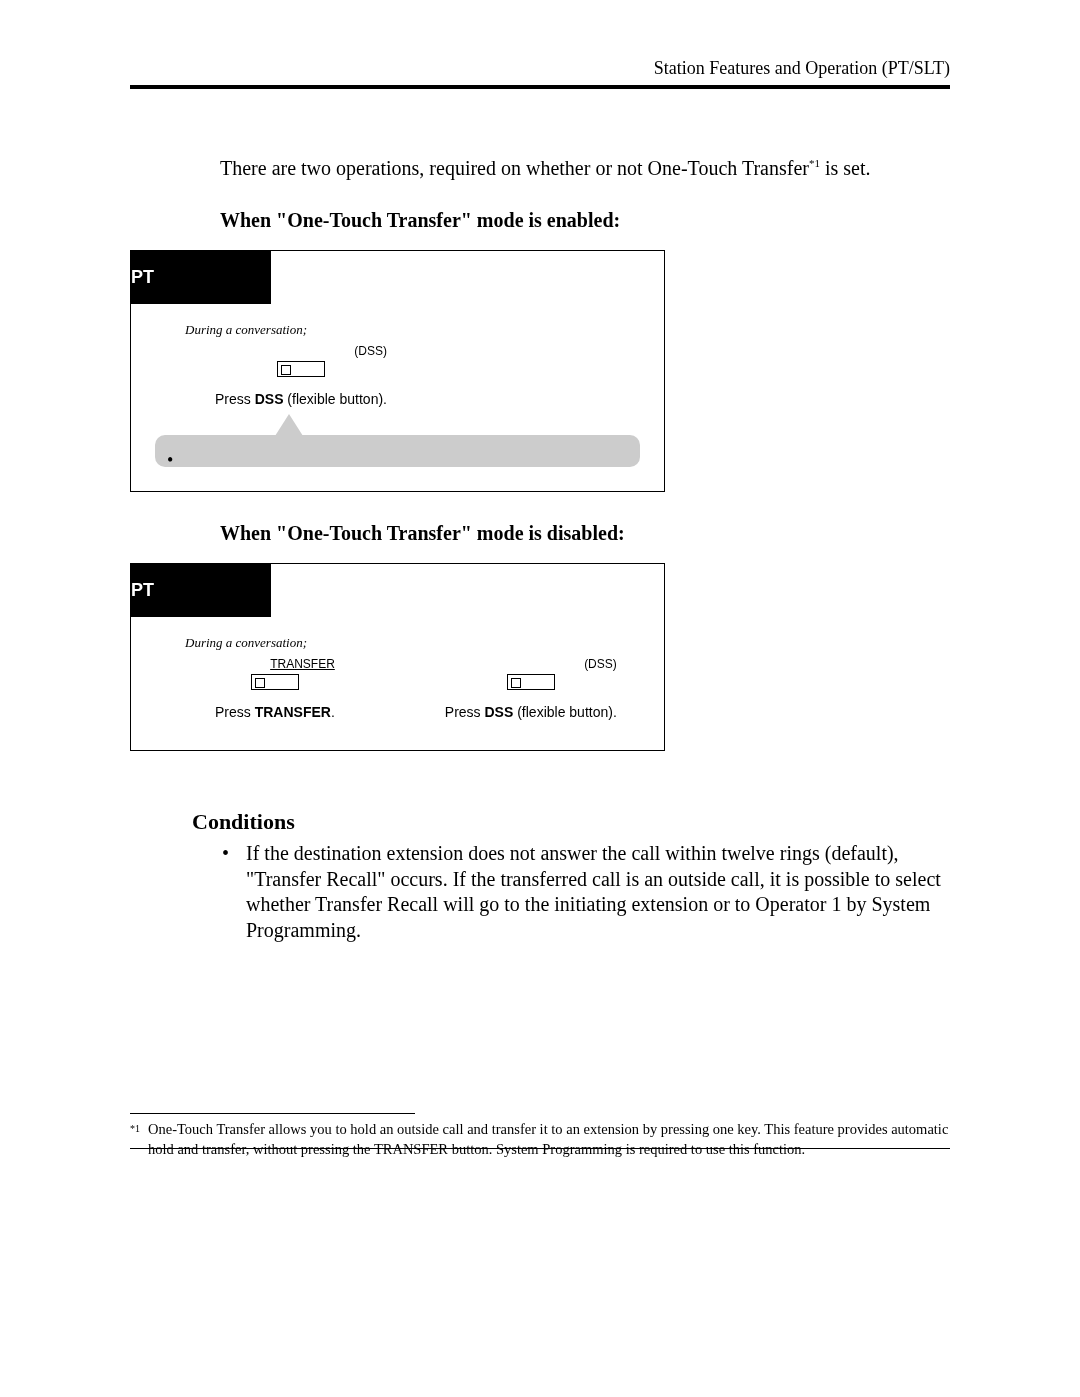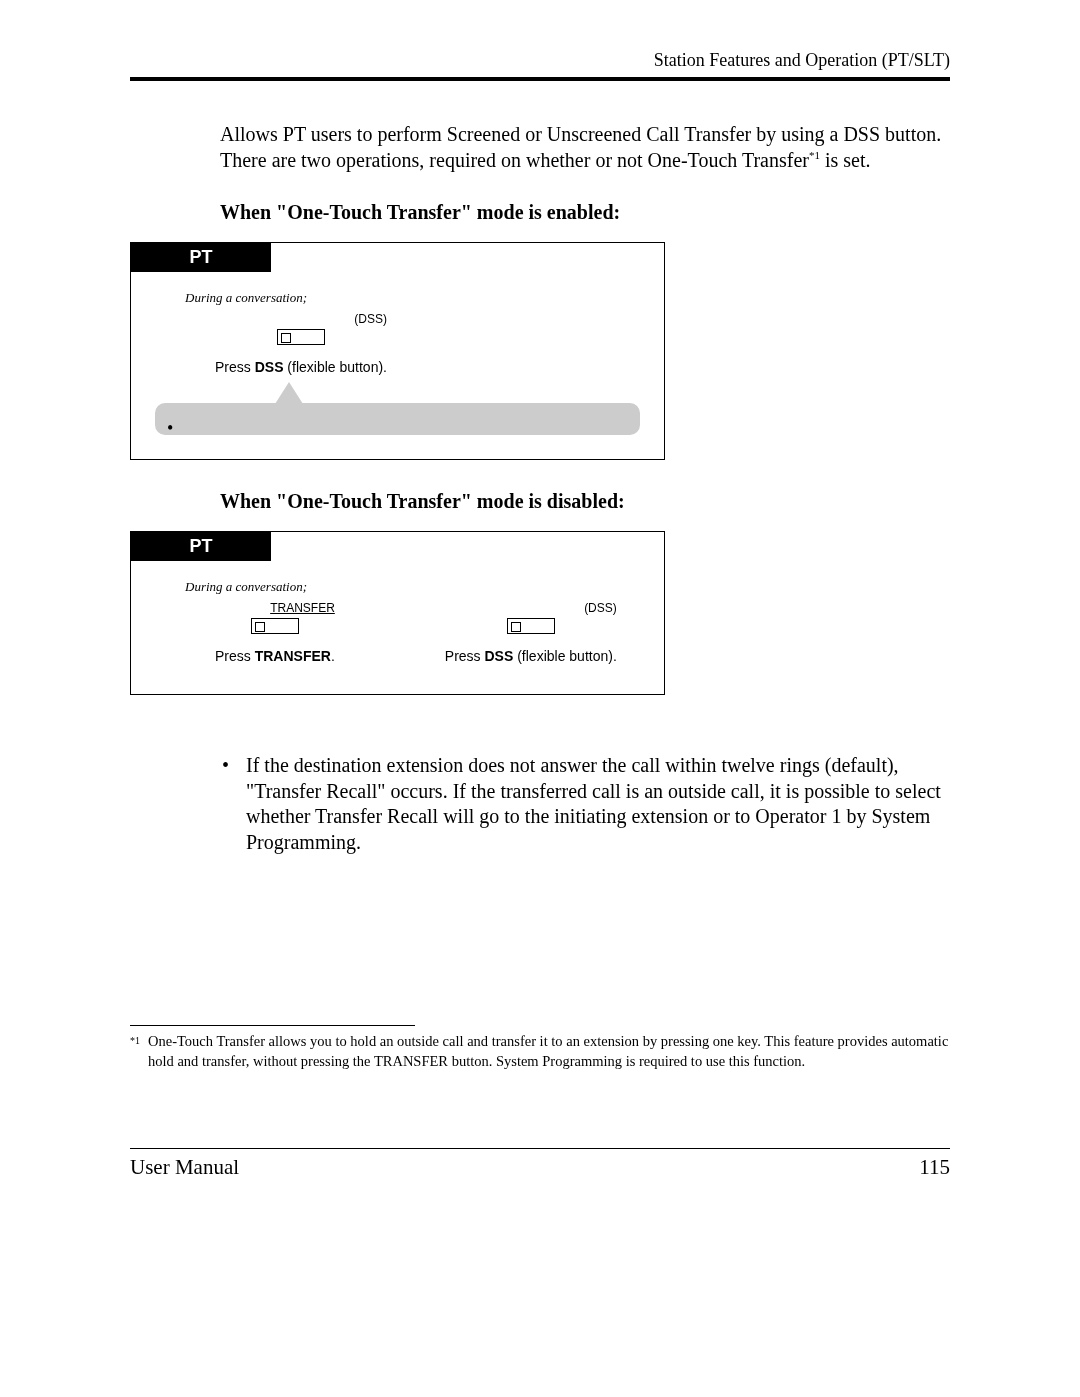--- a/index.html
+++ b/index.html
@@ -7,21 +7,21 @@
     width: 1080px;
     height: 1397px;
     background: #fff;
     font-family: "Times New Roman", Times, serif;
     color: #000;
     position: relative;
   }
   .page {
     position: absolute;
     left: 130px;
-    top: 50px;
+    top: 58px;
     width: 820px;
   }
   .running-header {
     text-align: right;
     font-size: 18px;
     margin-bottom: 6px;
   }
   .rule-thick {
     border: none;
     border-top: 4px solid #000;
@@ -56,23 +56,22 @@
     margin-bottom: 30px;
     background: #fff;
   }
   .proc-tab {
     display: inline-block;
     background: #000;
     color: #fff;
     font-family: Arial, Helvetica, sans-serif;
     font-weight: bold;
     font-size: 18px;
-    padding: 4px 0;
+    padding: 16px 0;
     width: 140px;
-    text-align: center;
   }
   .proc-body {
     padding: 18px 24px 24px 24px;
   }
   .during {
     font-style: italic;
     font-size: 13px;
     margin-left: 30px;
     margin-bottom: 6px;
   }
@@ -193,21 +192,21 @@
   }
 </style>
 </head>
 <body>
 
 <div class="page">
   <div class="running-header">Station Features and Operation (PT/SLT)</div>
   <hr class="rule-thick">
 
   <div class="intro">
-    <span>Allows PT users to perform Screened or Unscreened Call Transfer by using a DSS button.</span><br>
+    <br>
     <span>There are two operations, required on whether or not One-Touch Transfer</span><span class="footref">*1</span><span> is set.</span>
   </div>
 
   <div class="mode-heading">When "One-Touch Transfer" mode is enabled:</div>
   <div class="proc-box">
     <div class="proc-tab">PT</div>
     <div class="proc-body">
       <div class="during">During a conversation;</div>
       <div class="btn-row">
         <div class="btn-col">
@@ -245,33 +244,30 @@
           <div class="btn-glyph"></div>
           <div class="btn-caption">
             <span>Press </span><b>DSS</b><span> (flexible button).</span>
           </div>
         </div>
       </div>
     </div>
   </div>
 
   <div class="conditions-block">
+    <div class="section-title" style="margin-left:0;">Conditions</div>
     <div class="cond-list">
       <div class="cond-item">
         <span>If the destination extension does not answer the call within twelve rings (default), "Transfer Recall" occurs. If the transferred call is an outside call, it is possible to select whether Transfer Recall will go to the initiating extension or to Operator 1 by System Programming.</span>
       </div>
     </div>
   </div>
 
   <hr class="footnote-rule">
   <div class="footnote">
     <span class="fn-mark">*1</span>
     <span>One-Touch Transfer allows you to hold an outside call and transfer it to an extension by pressing one key. This feature provides automatic hold and transfer, without pressing the TRANSFER button. System Programming is required to use this function.</span>
   </div>
 </div>
 
 <div class="footer">
   <hr class="footer-rule">
-  <div class="footer-row">
-    <span>User Manual</span>
-    <span>115</span>
-  </div>
 </div>
 
 </body></html>

